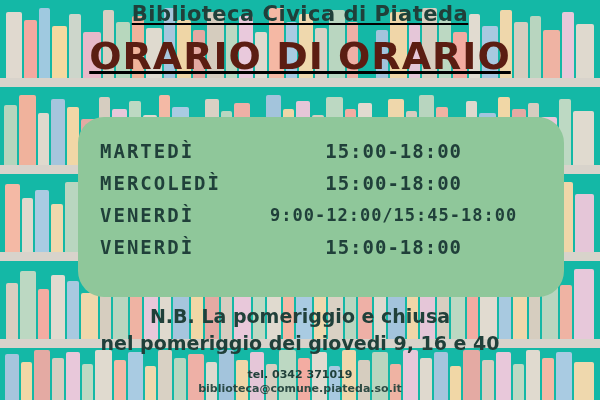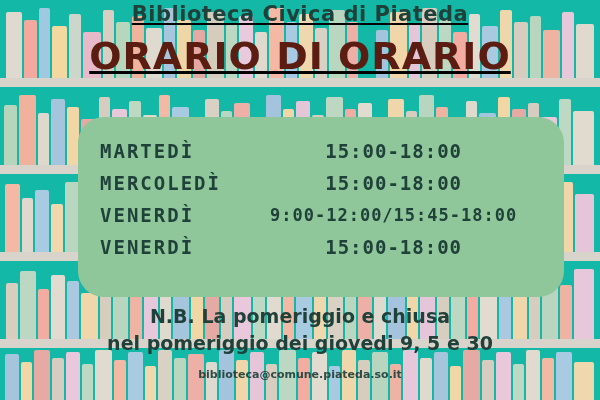--- a/index.html
+++ b/index.html
@@ -375,21 +375,22 @@
           <tr>
             <td class="day-cell">VENERDÌ</td>
             <td class="time-cell">15:00-18:00</td>
           </tr>
         </tbody>
       </table>
     </div>
 
     <div class="notice">
       <div>N.B. La pomeriggio e chiusa</div>
-      <div>nel pomeriggio dei giovedi  9, 5 e 30</div>
+      <div>nel pomeriggio dei giovedi  9, 16 e 40</div>
     </div>
 
     <div class="info-block">
+      <div>tel. 0342 371019</div>
       <div class="clipped">biblioteca@comune.piateda.so.it</div>
     </div>
 
   </div>
 </div>
 
 </body></html>

